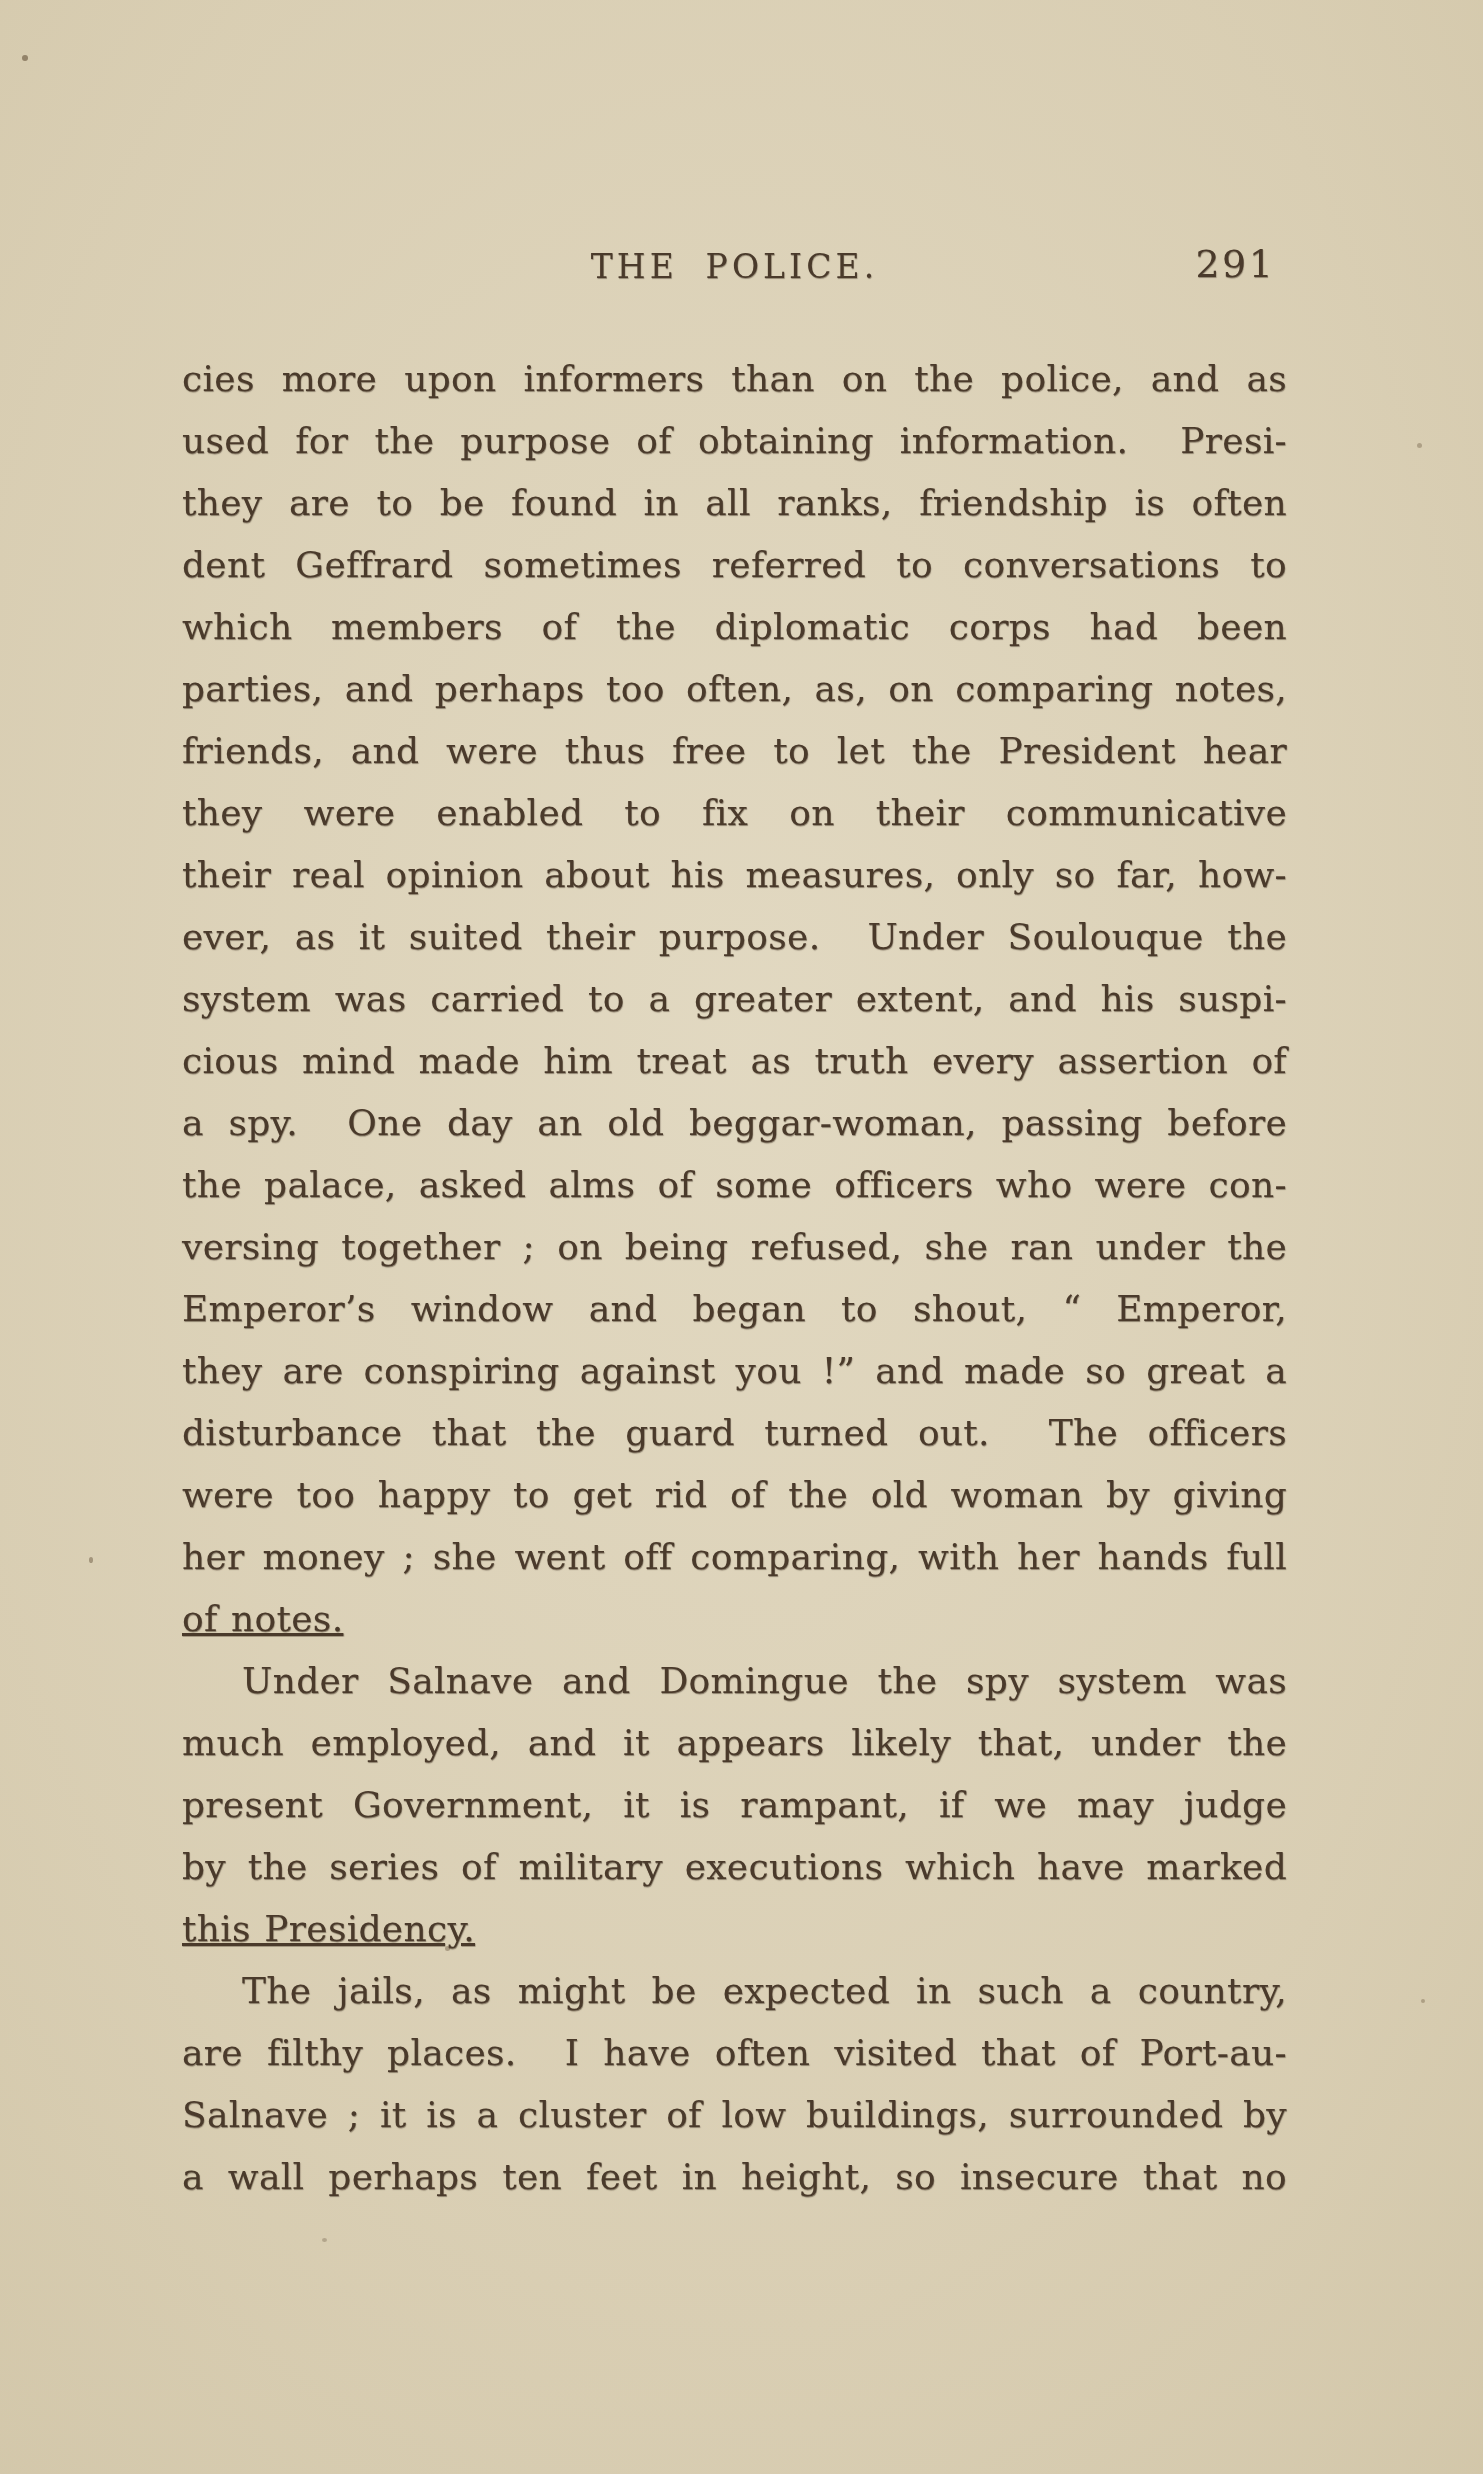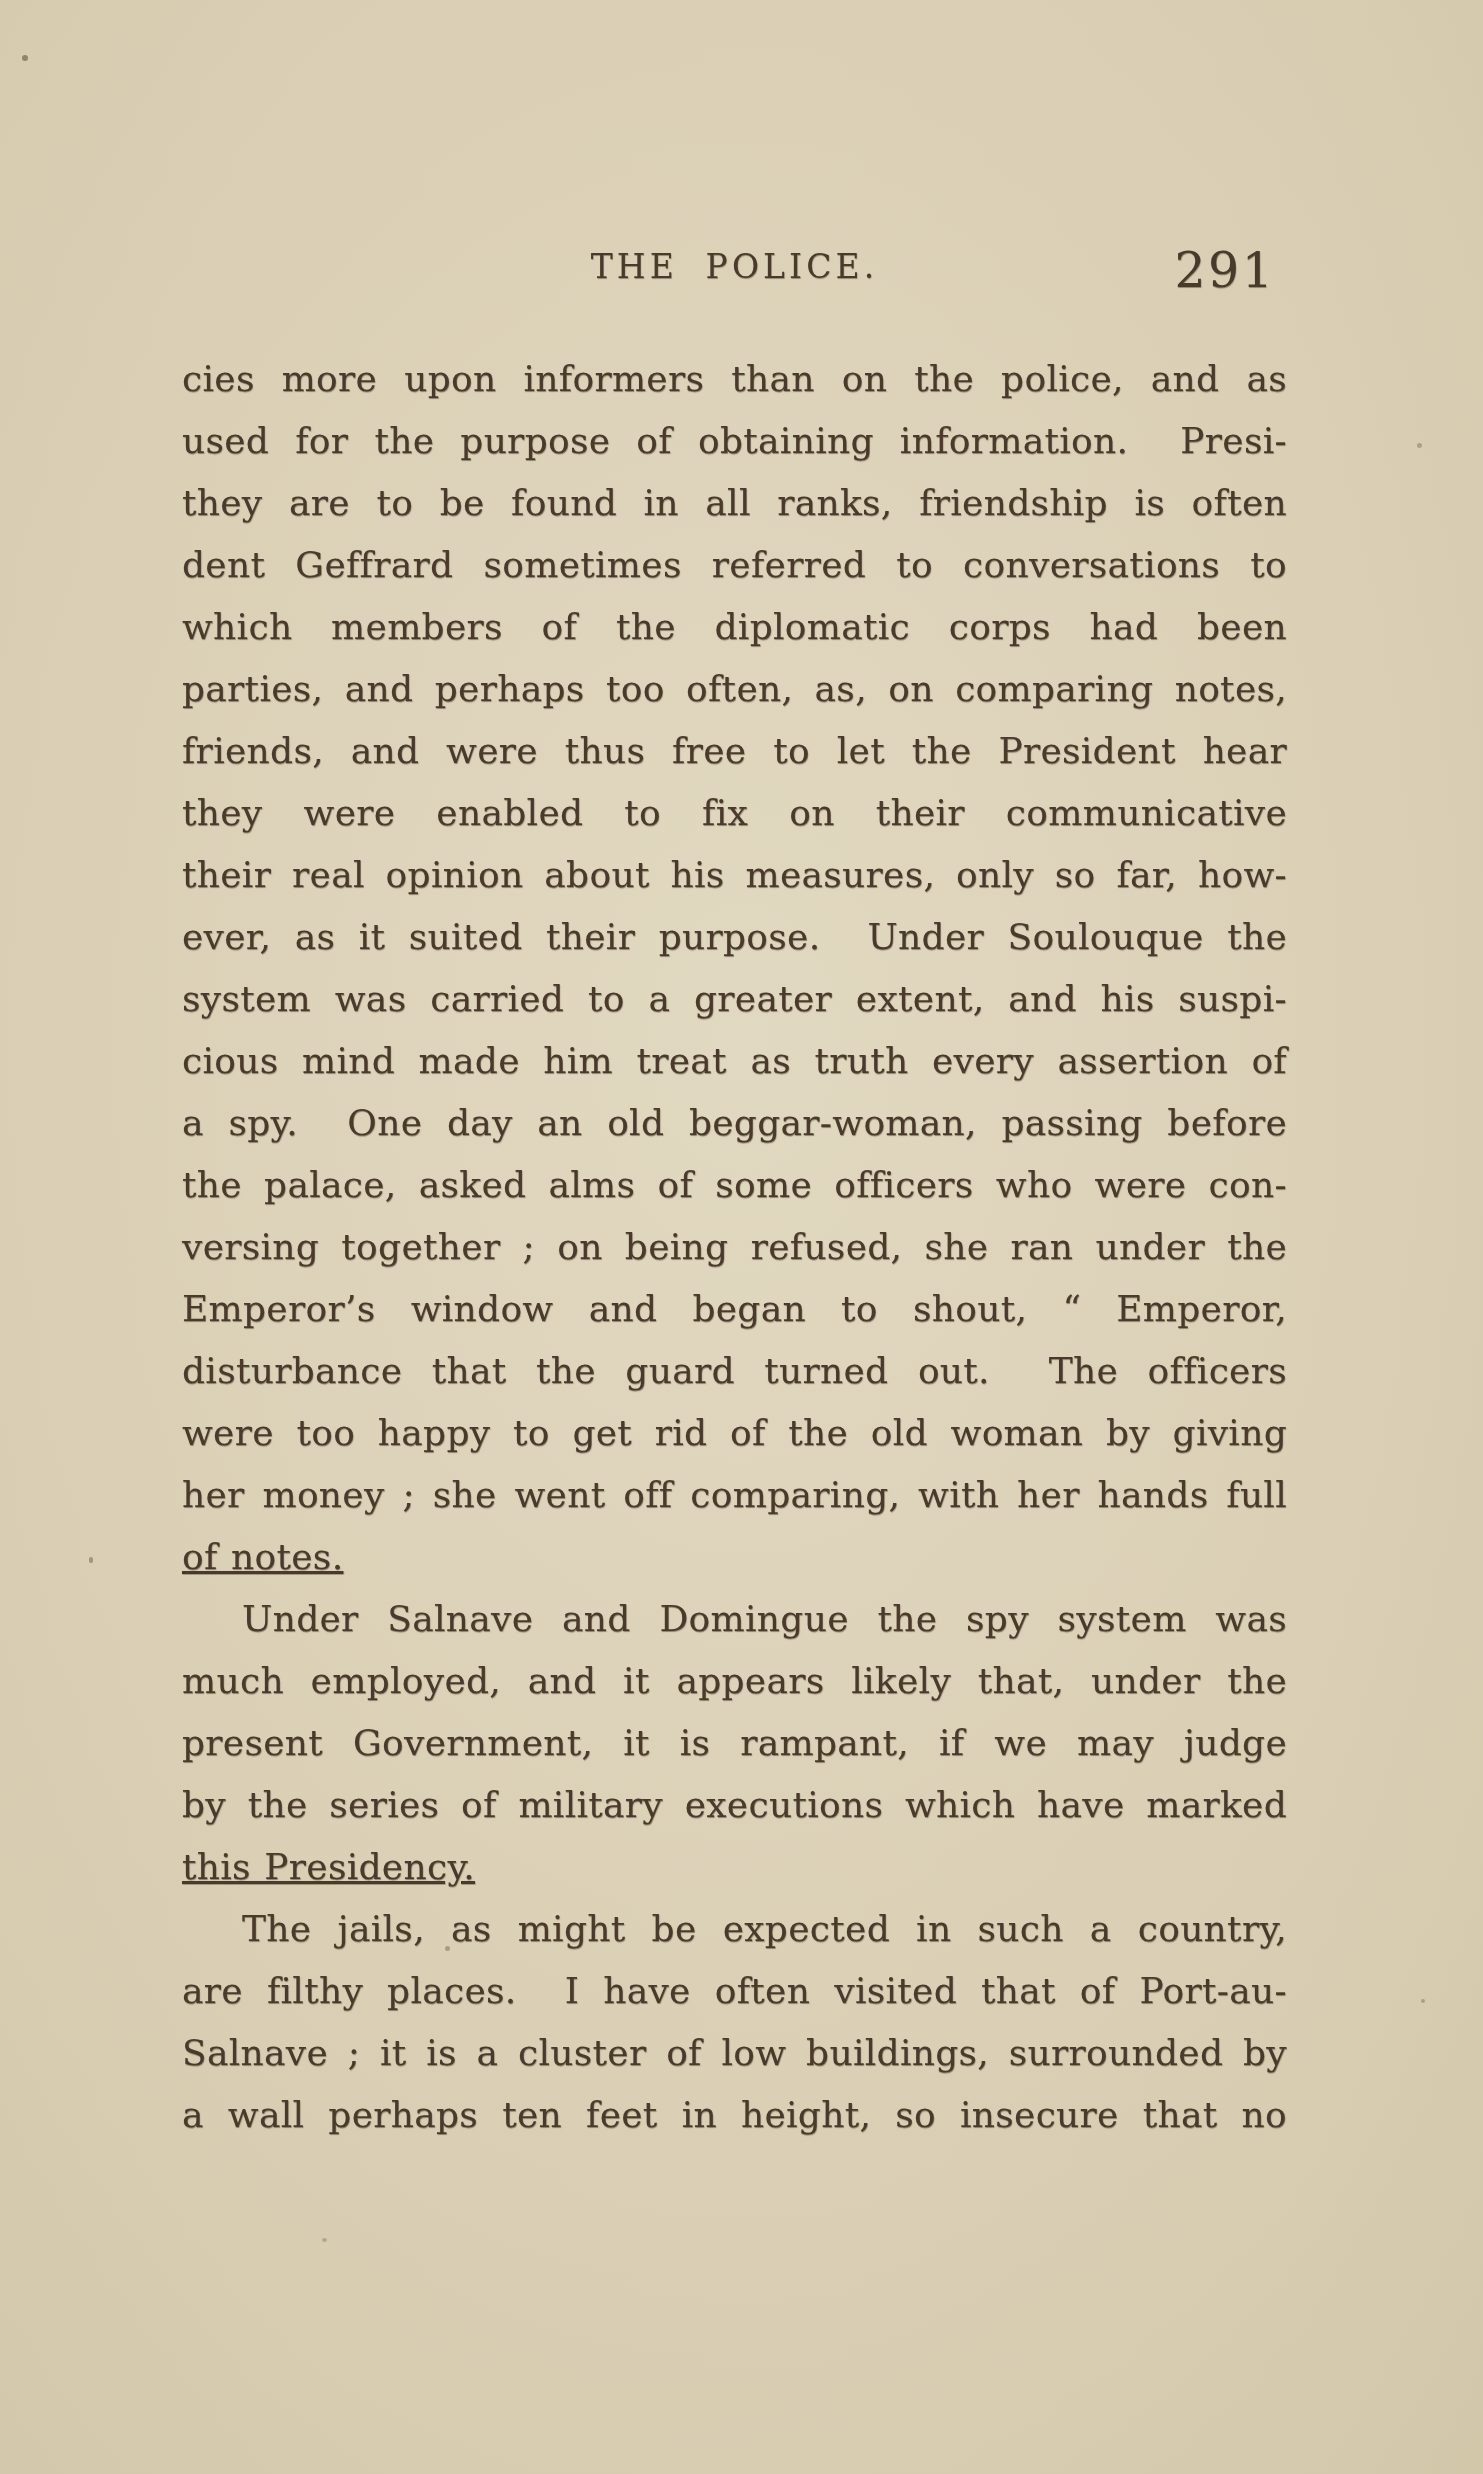--- a/index.html
+++ b/index.html
@@ -37,21 +37,21 @@
     text-align: center;
     font-size: 33px;
     letter-spacing: 4.1px;
     word-spacing: 13.2px;
     text-shadow: 0.5px 0.7px 0.8px rgba(62, 48, 34, 0.45);
   }
   .page-number {
     position: absolute;
     right: 11.6px;
     top: 0;
-    font-size: 49px;
+    font-size: 38px;
     letter-spacing: 2.5px;
     text-shadow: 0.5px 0.7px 0.8px rgba(62, 48, 34, 0.45);
   }
   .body-text {
     position: absolute;
     top: 348px;
     left: 182px;
     width: 1105px;
   }
   .line {
@@ -95,20 +95,21 @@
         <div class="line">friends, and were thus free to let the President hear</div>
         <div class="line">they were enabled to fix on their communicative</div>
         <div class="line">their real opinion about his measures, only so far, how-</div>
         <div class="line">ever, as it suited their purpose.&nbsp; Under Soulouque the</div>
         <div class="line">system was carried to a greater extent, and his suspi-</div>
         <div class="line">cious mind made him treat as truth every assertion of</div>
         <div class="line">a spy.&nbsp; One day an old beggar-woman, passing before</div>
         <div class="line">the palace, asked alms of some officers who were con-</div>
         <div class="line">versing together ; on being refused, she ran under the</div>
         <div class="line">Emperor’s window and began to shout, “ Emperor,</div>
+        <div class="line">they are conspiring against you !” and made so great a</div>
         <div class="line">disturbance that the guard turned out.&nbsp; The officers</div>
         <div class="line">were too happy to get rid of the old woman by giving</div>
         <div class="line">her money ; she went off comparing, with her hands full</div>
         <div class="line flush-left">of notes.</div>
       </div>
       <div>
         <div class="line indent">Under Salnave and Domingue the spy system was</div>
         <div class="line">much employed, and it appears likely that, under the</div>
         <div class="line">present Government, it is rampant, if we may judge</div>
         <div class="line">by the series of military executions which have marked</div>

